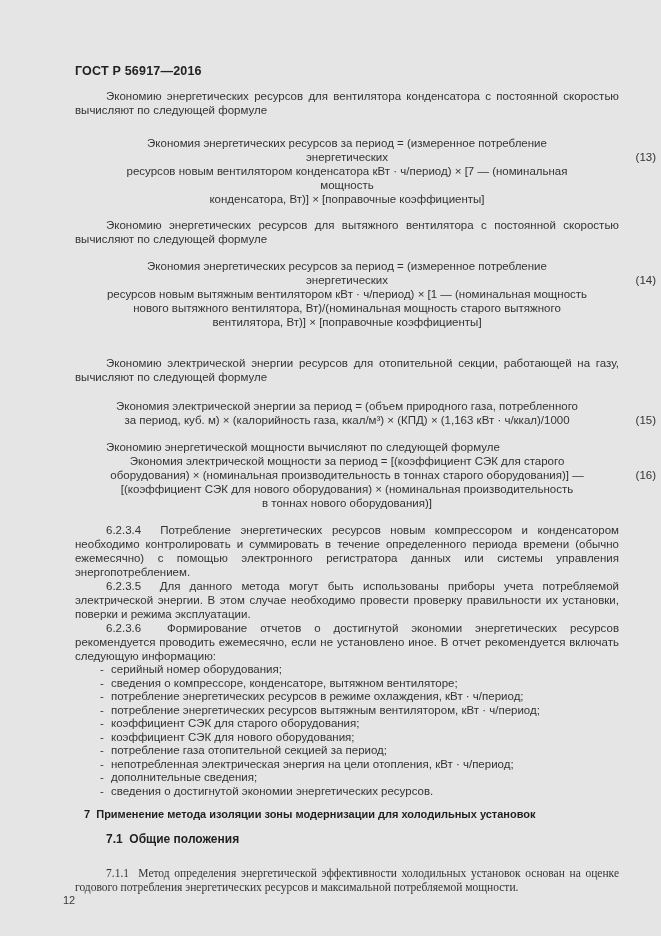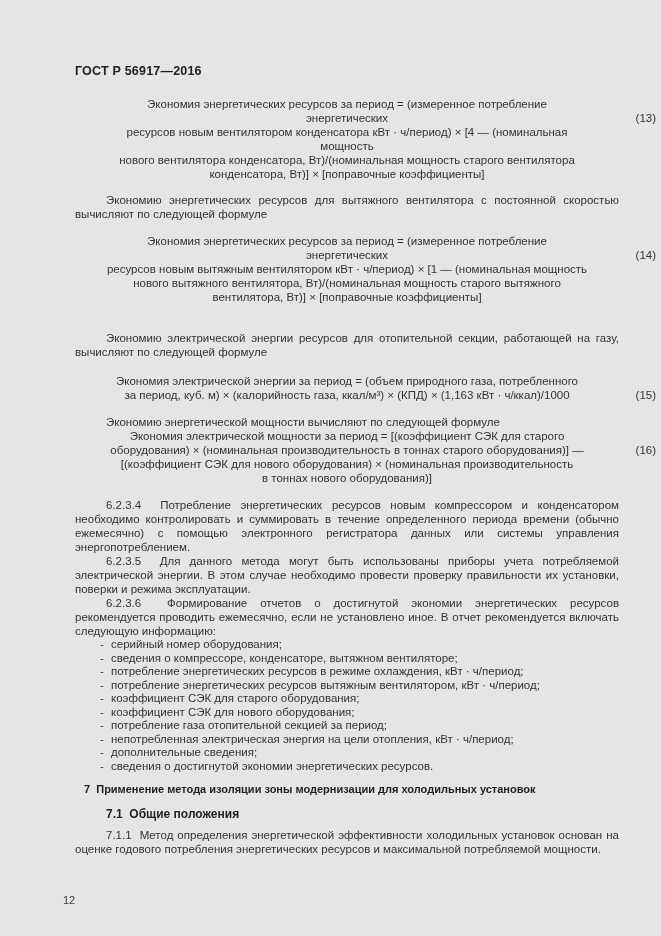--- a/index.html
+++ b/index.html
@@ -72,41 +72,41 @@
     width: 505px;
     margin: 8px 0 0 9px;
   }
   .h71 {
     font-size: 12px;
     line-height: 14px;
     font-weight: bold;
     color: #1f1f1f;
     margin: 9px 0 0 31px;
   }
-  .p711 { margin-top: 7px; }
+  .p711 { margin-top: 20px; font-family: Liberation Serif, serif; }
   .page-number {
     position: absolute;
     left: 63px;
     top: 894px;
     font-size: 11px;
     color: #3a3a3a;
   }
 </style>
 </head>
 <body>
 
 <div class="page">
 
   <div class="doc-header">ГОСТ Р 56917—2016</div>
 
+  <p class="para indent">Экономию энергетических ресурсов для вентилятора конденсатора с постоянной скоростью вычисляют по следующей формуле</p>
 
   <div class="formula mt-f13">
     <div class="fline">Экономия энергетических ресурсов за период = (измеренное потребление энергетических</div>
-    <div class="fline">ресурсов новым вентилятором конденсатора кВт · ч/период) × [4 — (номинальная мощность</div>
-    <div class="fline">нового вентилятора конденсатора, Вт)/(номинальная мощность старого вентилятора</div>
+    <div class="fline">ресурсов новым вентилятором конденсатора кВт · ч/период) × [7 — (номинальная мощность</div>
     <div class="fline">конденсатора, Вт)] × [поправочные коэффициенты]</div>
     <span class="fnum">(13)</span>
   </div>
 
   <p class="para indent mt-p2">Экономию энергетических ресурсов для вытяжного вентилятора с постоянной скоростью вычисля­ют по следующей формуле</p>
 
   <div class="formula mt-f14">
     <div class="fline">Экономия энергетических ресурсов за период = (измеренное потребление энергетических</div>
     <div class="fline">ресурсов новым вытяжным вентилятором кВт · ч/период) × [1 — (номинальная мощность</div>
     <div class="fline">нового вытяжного вентилятора, Вт)/(номинальная мощность старого вытяжного</div>

